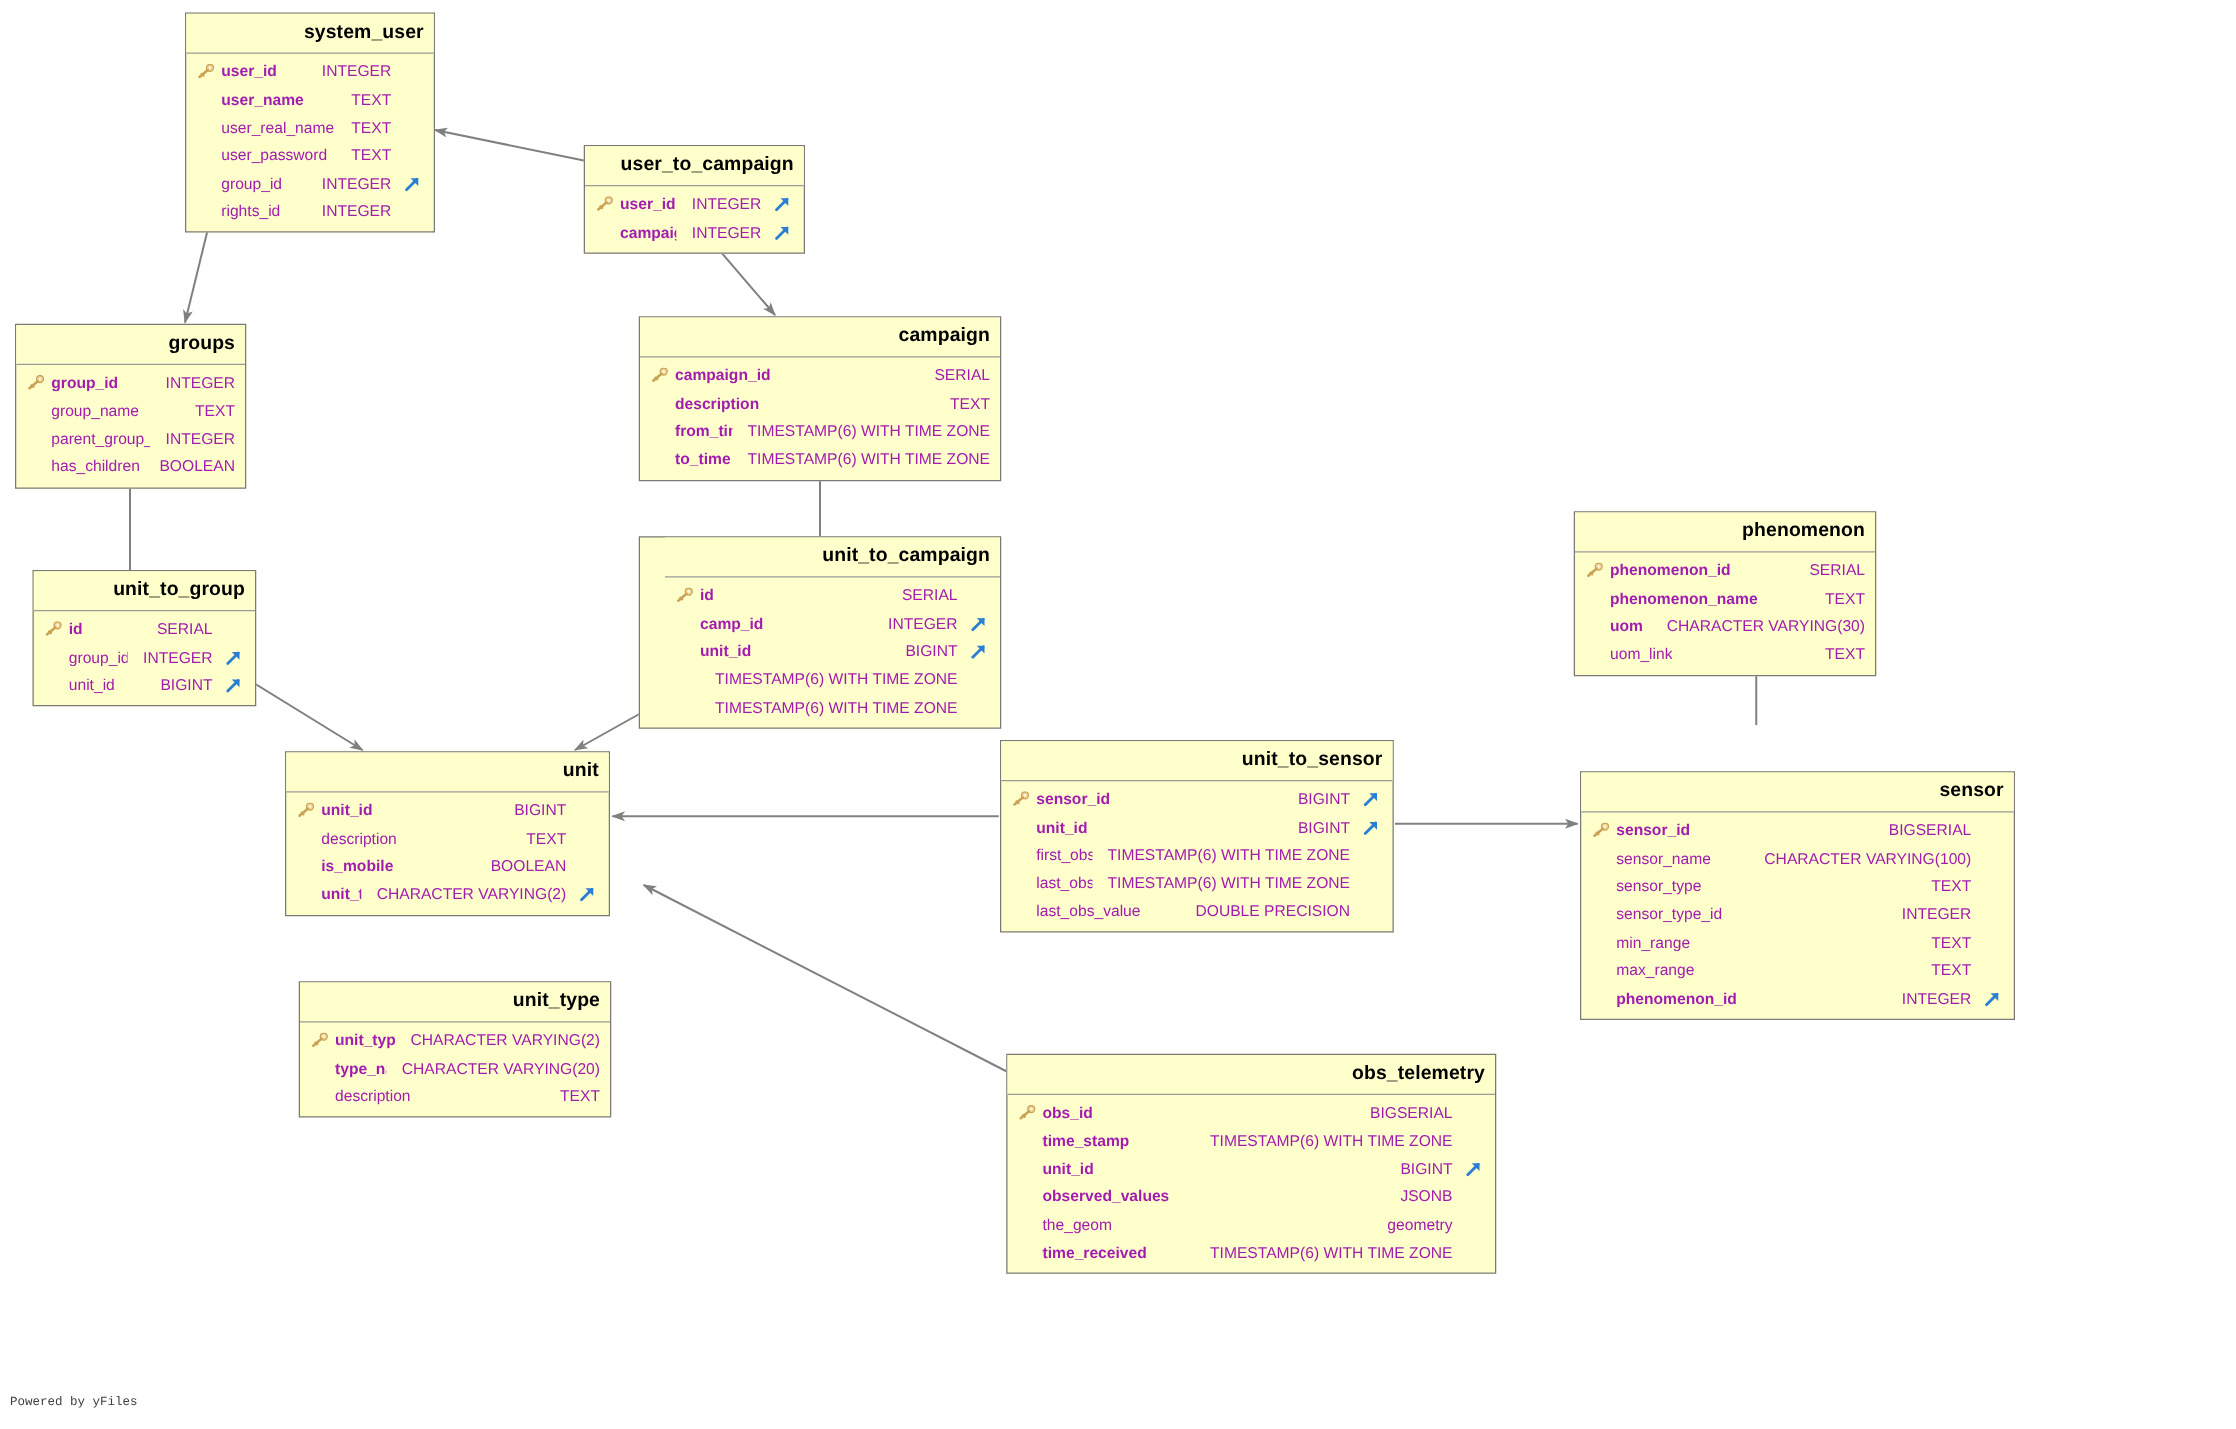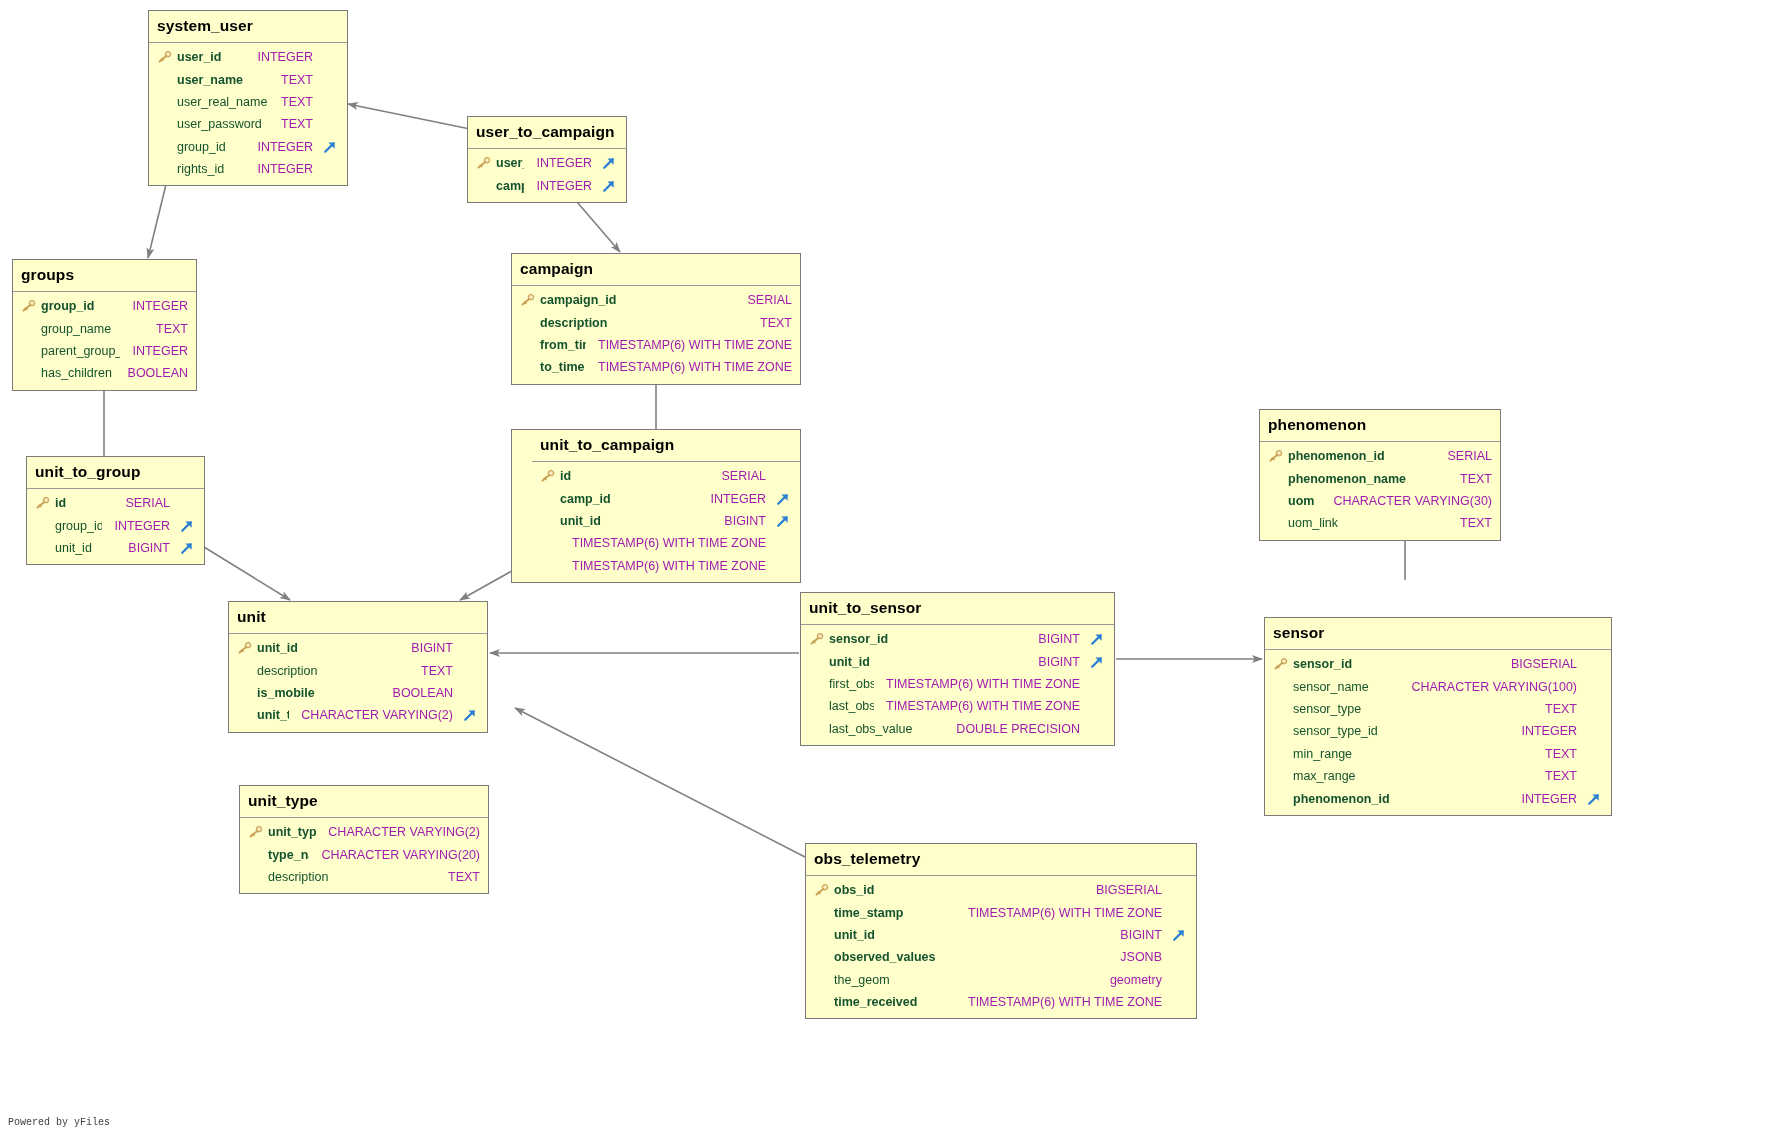--- a/index.html
+++ b/index.html
@@ -24,21 +24,21 @@
     pointer-events: none;
   }
   .table-node {
     position: absolute;
     background: #ffffcc;
     border: 1px solid #7a7a7a;
     box-sizing: border-box;
     z-index: 5;
   }
   .table-title {
-    text-align: left;
+    text-align: right;
     font-weight: bold;
     font-size: 15.5px;
     color: #000000;
     padding: 6px 8px 7px 8px;
     border-bottom: 1px solid #9a9a9a;
     background: #ffffcc;
     letter-spacing: 0.1px;
   }
   .table-body {
     padding: 3px 0 5px 0;
@@ -54,21 +54,21 @@
   .col-icon {
     width: 20px;
     min-width: 20px;
     height: 16px;
     display: flex;
     align-items: center;
     justify-content: center;
   }
   .col-name {
     font-size: 12.5px;
-    color: #14532d;
+    color: #a21caf;
     padding-left: 2px;
     overflow: hidden;
   }
   .col-name.pk {
     font-weight: bold;
   }
   .col-type {
     font-size: 12.5px;
     color: #a21caf;
     margin-left: auto;
@@ -169,21 +169,21 @@
             </span>
           </div>
           <div class="col-row">
             <span class="col-icon"></span>
             <span class="col-name">rights_id</span>
             <span class="col-type">INTEGER</span>
             <span class="col-fk empty"></span>
           </div>
         </div>
       </div>
-      <div class="table-node" style="left: 467px; top: 116px; width: 160px;">
+      <div class="table-node" style="left: 467px; top: 116px; width: 177px;">
         <div class="table-title">user_to_campaign</div>
         <div class="table-body">
           <div class="col-row">
             <span class="col-icon">
               <svg width="14" height="12" viewBox="0 0 14 12">
                 <circle cx="10" cy="3.2" r="2.8" fill="#f0d49a" stroke="#c9a255" stroke-width="1"></circle>
                 <circle cx="10" cy="3.2" r="1" fill="#fffbe8"></circle>
                 <path d="M 8.2 5.0 L 1.6 10.6" stroke="#c9a255" stroke-width="2" stroke-linecap="round" fill="none"></path>
                 <path d="M 3.3 8.2 L 4.8 9.4" stroke="#c9a255" stroke-width="1.8" stroke-linecap="round"></path>
               </svg>

